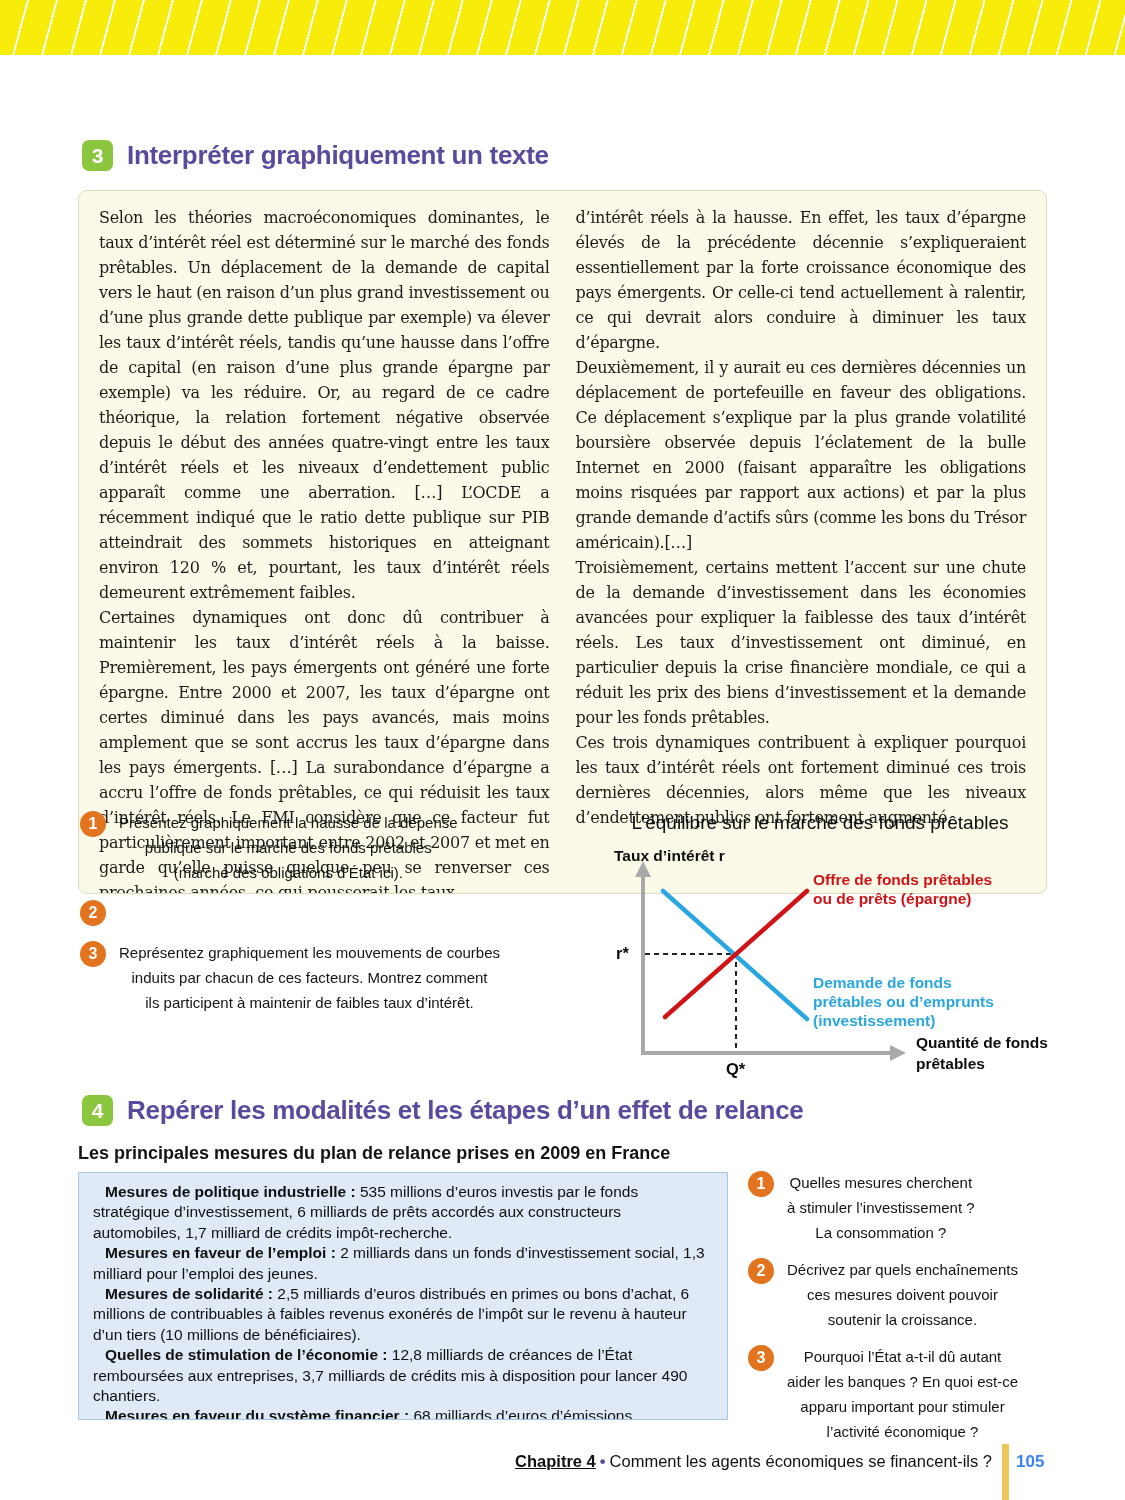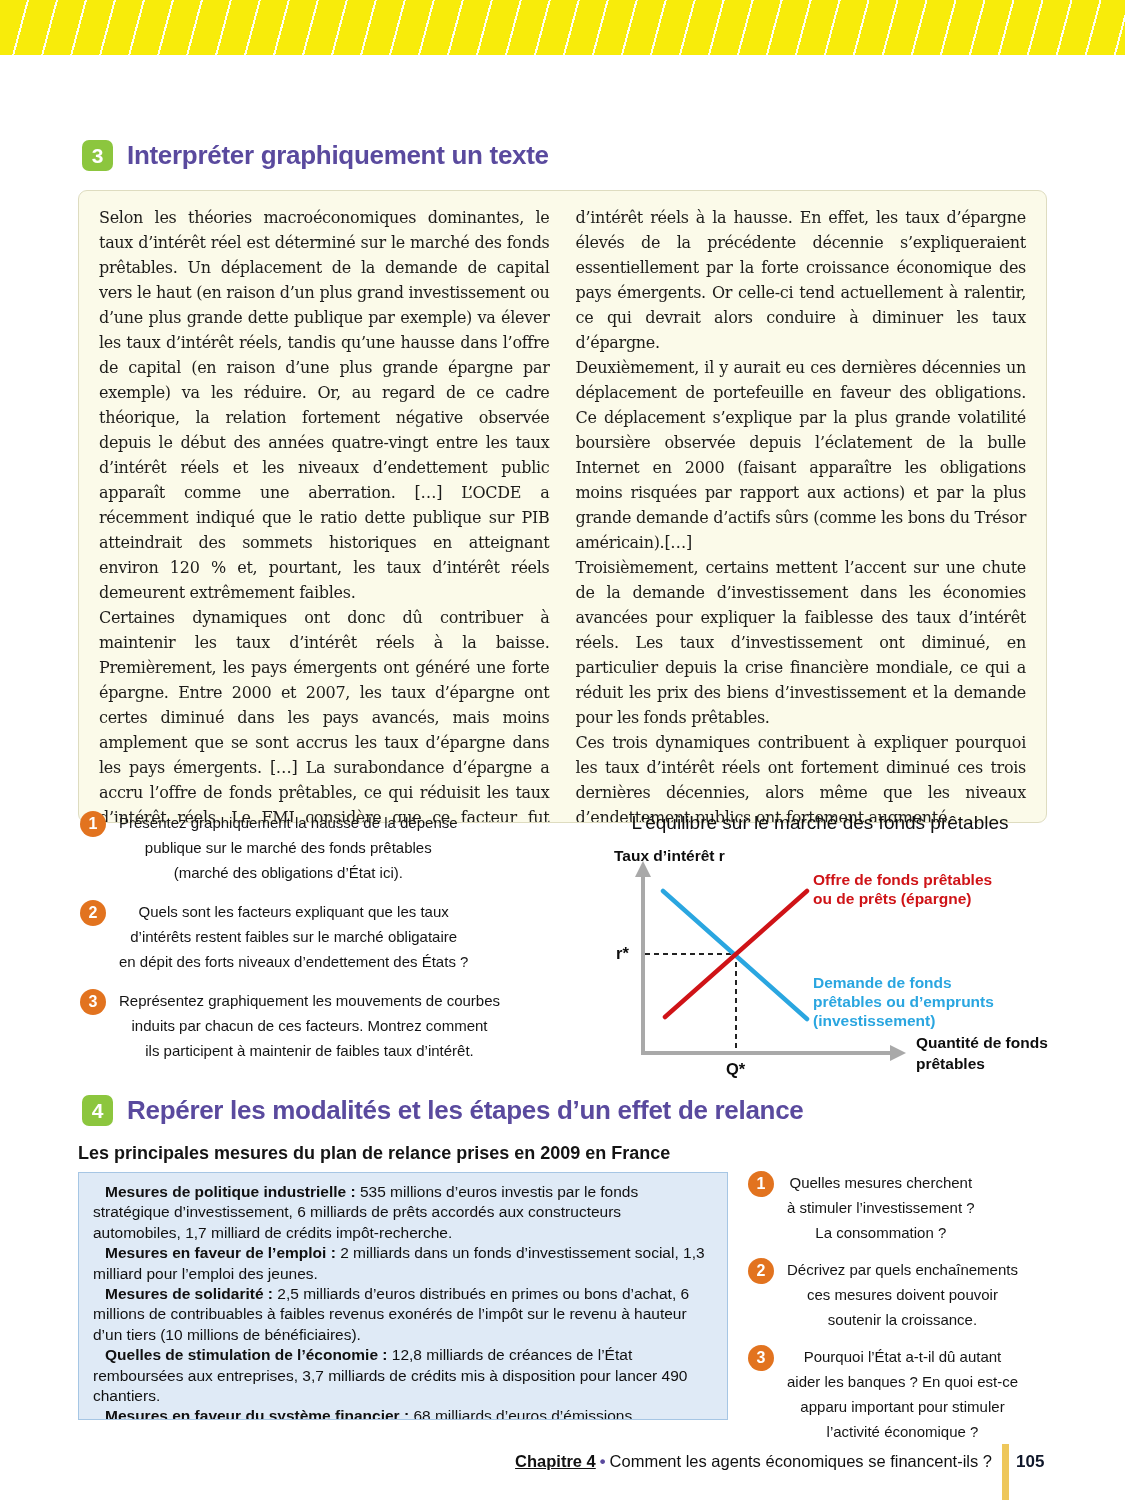--- a/index.html
+++ b/index.html
@@ -13,21 +13,21 @@
         font-family:"Liberation Sans",sans-serif;color:var(--ink);}
   
   .banner{position:absolute;left:0;top:0;width:1125px;height:55px;
     background:repeating-linear-gradient(105deg, var(--yellow) 0px, var(--yellow) 26px, #fffef2 26px, #fffef2 28px);}
   
   .sec-head{position:absolute;display:flex;align-items:center;gap:14px;}
   .sec-badge{width:31px;height:31px;border-radius:7px;background:var(--green);color:#fff;
     font-weight:bold;font-size:21px;display:flex;align-items:center;justify-content:center;}
   .sec-title{color:var(--purple);font-weight:bold;font-size:26px;letter-spacing:-0.3px;}
   
-  .doc-box{position:absolute;left:78px;top:190px;width:969px;height:633px;background:var(--cream_bg);
+  .doc-box{position:absolute;left:78px;top:190px;width:969px;height:704px;background:var(--cream_bg);
     border:1.5px solid var(--cream_border);border-radius:9px;box-sizing:border-box;
     padding:14px 20px;display:flex;gap:26px;overflow:hidden;}
   .doc-col{width:452px;font-family:"DejaVu Serif",serif;font-size:16px;line-height:25px;
     letter-spacing:-0.3px;text-align:justify;color:#1d1c1a;}
   .doc-col p{margin:0;}
   
   .q-list{position:absolute;display:flex;flex-direction:column;gap:14px;}
   .q{display:flex;gap:13px;}
   .qnum{flex:0 0 auto;width:26px;height:26px;border-radius:50%;background:var(--orange);color:#fff;
     font-weight:bold;font-size:16px;display:flex;align-items:center;justify-content:center;margin-top:1px;}
@@ -50,21 +50,21 @@
   .doc-subtitle{position:absolute;left:78px;top:1143px;font-weight:bold;font-size:18px;color:#141414;}
   .measures-box{position:absolute;left:78px;top:1172px;width:650px;height:248px;box-sizing:border-box;
     background:var(--box_bg);border:1.5px solid var(--box_border);padding:9px 14px;overflow:hidden;}
   .measure{margin:0;font-size:15.5px;line-height:20.4px;color:#101010;}
   .mlabel{font-weight:bold;margin-left:12px;}
   
   .footer-text{position:absolute;top:1452px;right:133px;font-size:16.5px;color:#111;white-space:nowrap;}
   .footer-text b{font-weight:bold;text-decoration:underline;}
   .footer-sep{color:var(--purple);font-weight:bold;padding:0 4px;}
   .footer-bar{position:absolute;left:1002px;top:1444px;width:7px;height:56px;background:var(--gold);}
-  .footer-page{position:absolute;left:1016px;top:1452px;font-size:17px;font-weight:bold;color:#0f172a;}
+  .footer-page{position:absolute;left:1016px;top:1452px;font-size:17px;font-weight:bold;color:#3b82f6;}
 </style>
 </head>
 <body>
 
 <div id="page">
 
   <div class="banner"></div>
 
   <div class="sec-head" style="left:82px;top:140px;">
     <div class="sec-badge">3</div>
@@ -87,23 +87,20 @@
 
   <div class="q-list" style="left:80px;top:810px;width:530px;">
       <div class="q">
         <span class="qnum">1</span>
         <div class="qtext">Présentez graphiquement la hausse de la dépense
 publique sur le marché des fonds prêtables
 (marché des obligations d’État ici).</div>
       </div>
       <div class="q">
         <span class="qnum">2</span>
-        <div class="qtext">Quels sont les facteurs expliquant que les taux
-d’intérêts restent faibles sur le marché obligataire
-en dépit des forts niveaux d’endettement des États ?</div>
       </div>
       <div class="q">
         <span class="qnum">3</span>
         <div class="qtext">Représentez graphiquement les mouvements de courbes
 induits par chacun de ces facteurs. Montrez comment
 ils participent à maintenir de faibles taux d’intérêt.</div>
       </div>
     </div>
 
   <div class="fig-title">L’équilibre sur le marché des fonds prêtables</div>

